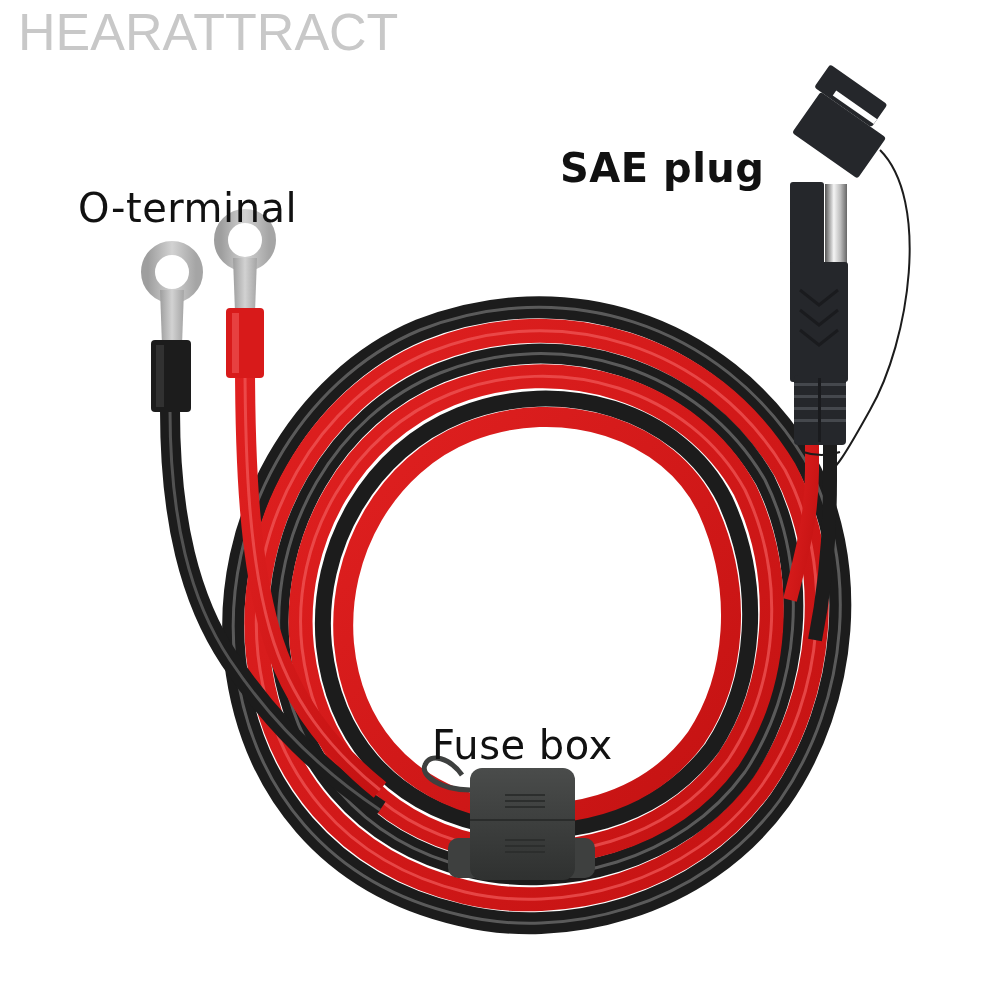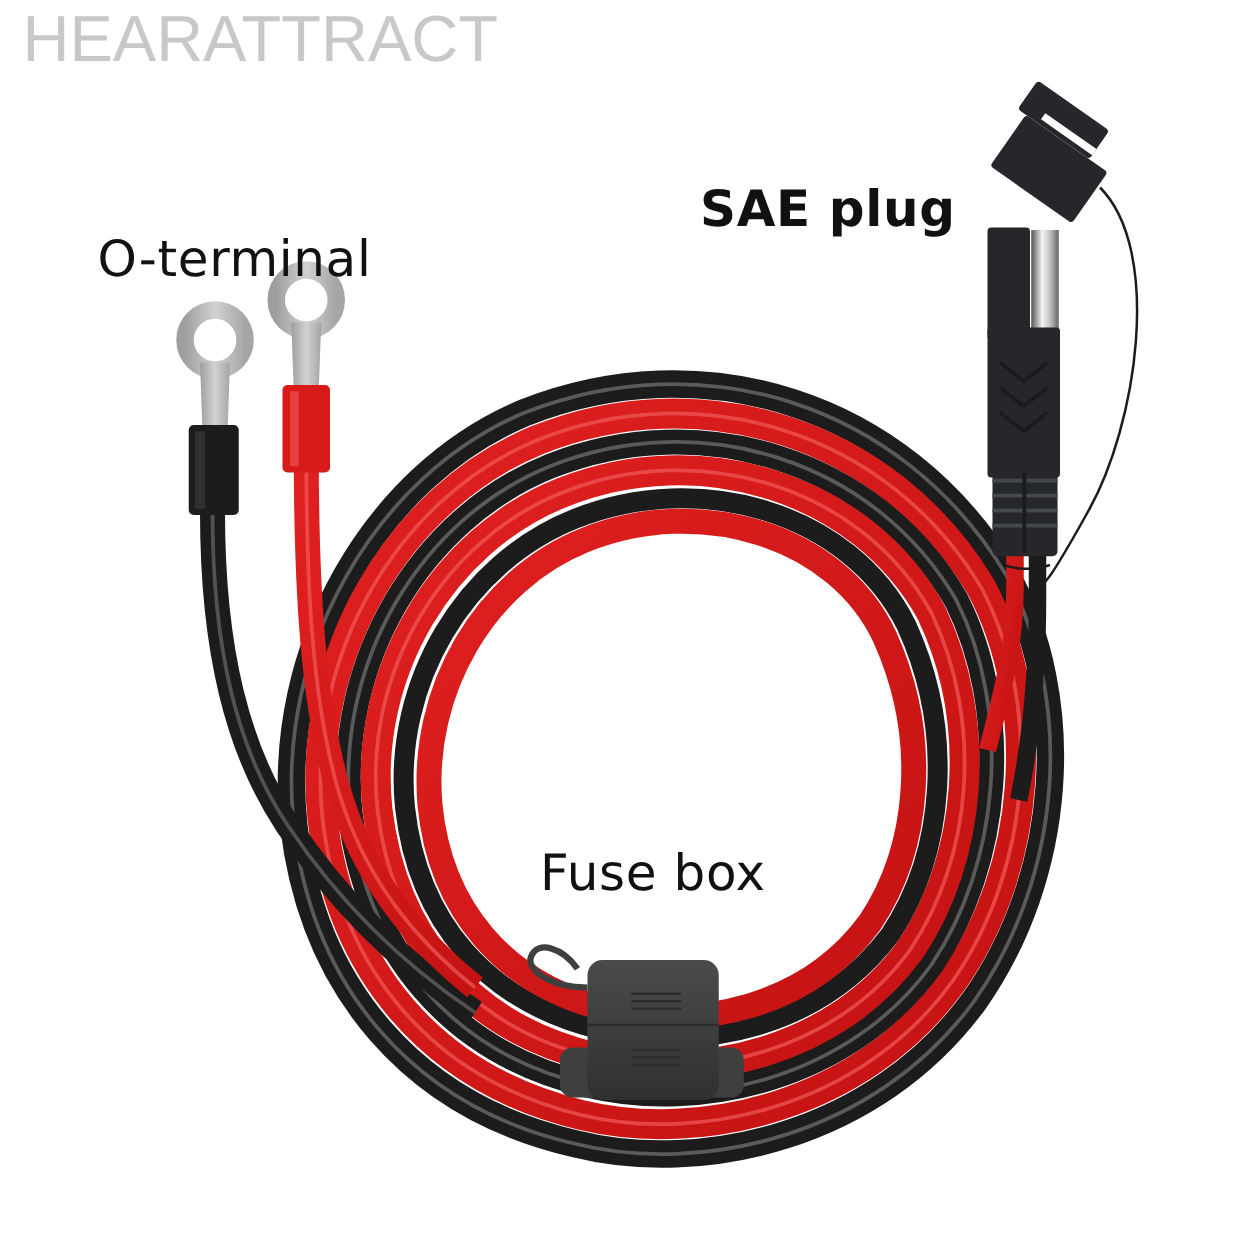--- a/index.html
+++ b/index.html
@@ -9,21 +9,21 @@
       font-family: "Liberation Sans", sans-serif;
       font-size: 52px; color: #c8c8c8; letter-spacing: 0px; font-weight: 400;
       line-height: 60px;
     }
     .label {
       position: absolute; color: #111; font-family: "DejaVu Sans", sans-serif;
       font-size: 40px; line-height: 48px; white-space: nowrap; letter-spacing: 0.5px;
     }
     #label-oterminal { left: 78px; top: 158px; margin-top: 26px; }
     #label-sae { left: 560px; top: 144px; font-weight: bold; }
-    #label-fuse { left: 432px; top: 675px; }
+    #label-fuse { left: 432px; top: 721px; }
     svg.scene { position: absolute; left: 0; top: 0; }
   </style>
 </head>
 <body>
 
 <div class="watermark">HEARATTRACT</div>
 
 <svg class="scene" width="1000" height="1000" viewBox="0 0 1000 1000">
   <defs>
     <linearGradient id="redGrad" x1="0" y1="0" x2="1" y2="1">

